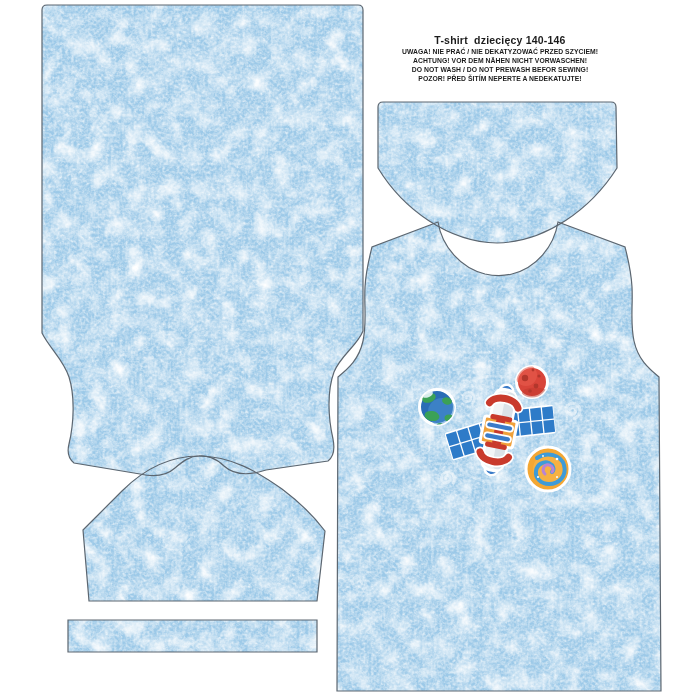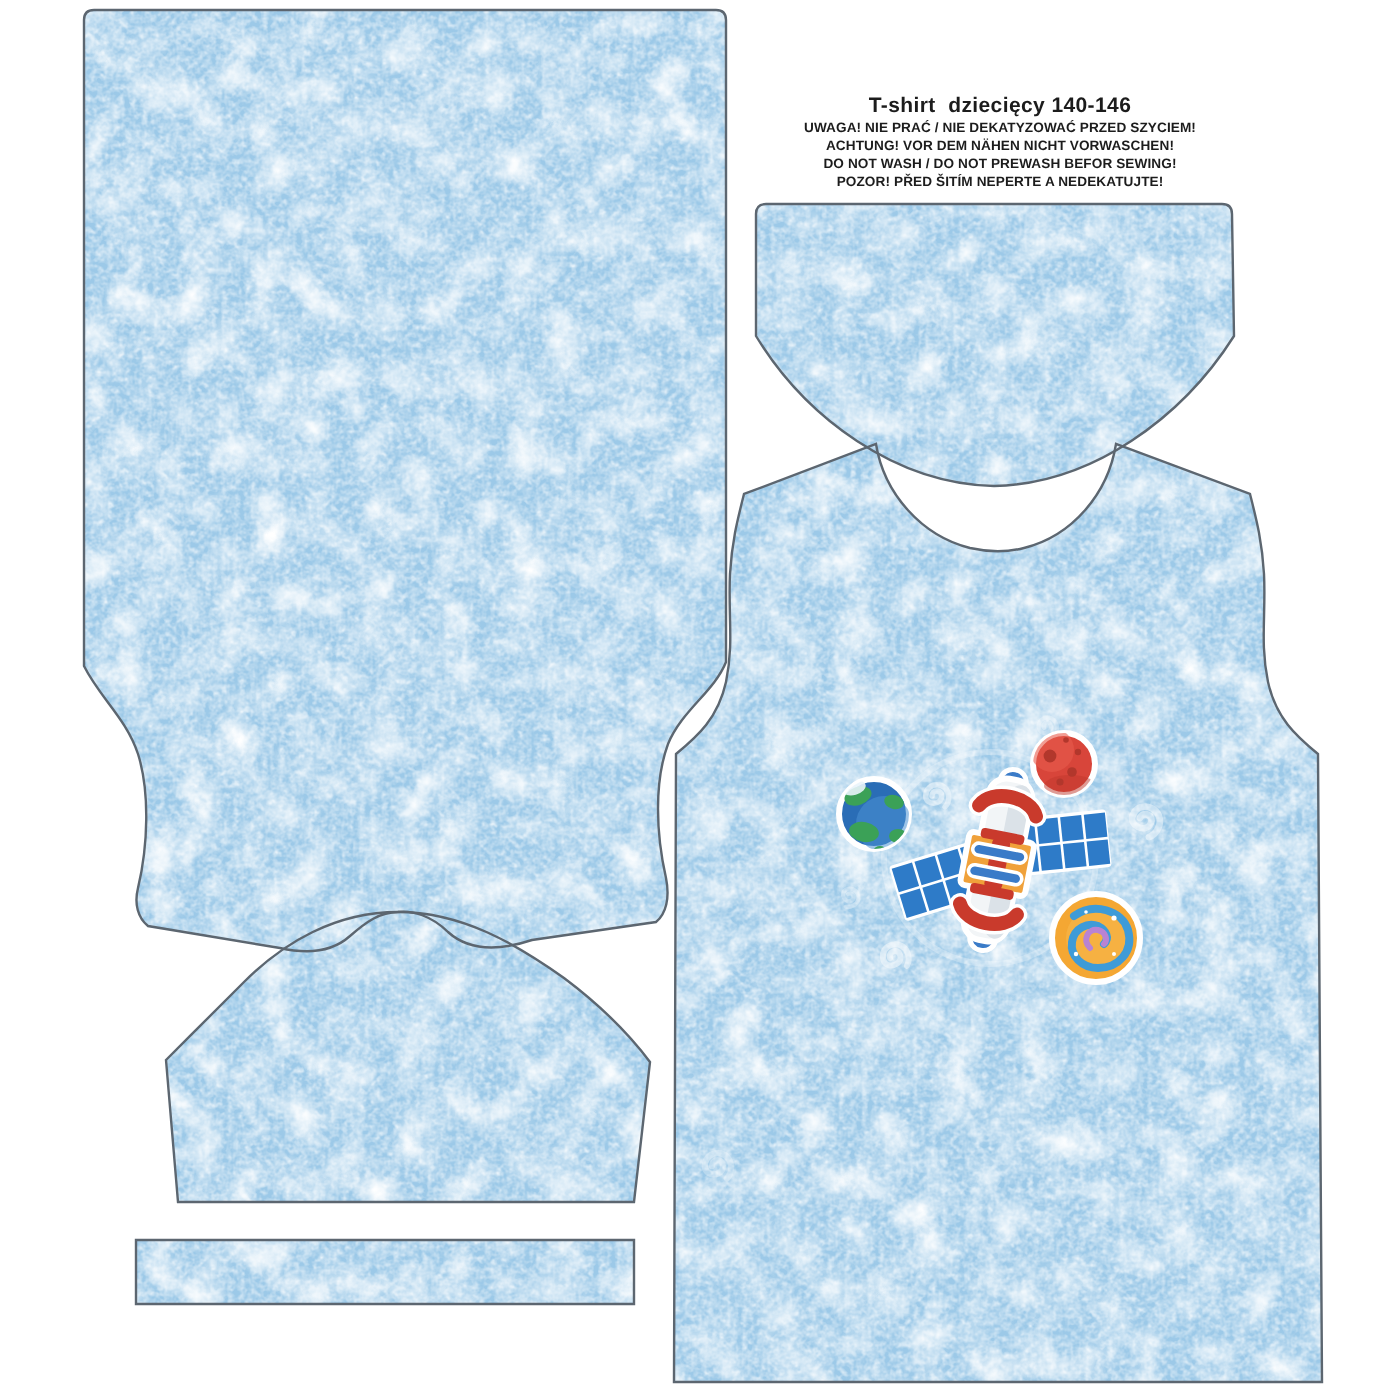--- a/index.html
+++ b/index.html
@@ -7,21 +7,21 @@
          font-family:"Liberation Sans",sans-serif;}
   #stage svg{position:absolute;left:0;top:0;}
   
   .outlines use{fill:none;stroke-width:1.2px;}
   
   .swirl-layer use{stroke:#fff;fill:none;stroke-width:2.6;stroke-linecap:round;opacity:.45;}
   .swirl-layer .ring{stroke:#fff;fill:none;stroke-width:3;opacity:.28;}
   .faint{opacity:.28 !important;}
   .halo{stroke:#fff;}
   
-  #headerText{position:absolute;left:330px;top:47px;width:340px;text-align:center;color:#1c1c1c;}
+  #headerText{position:absolute;left:330px;top:34px;width:340px;text-align:center;color:#1c1c1c;}
   #headerText .title{font-size:10.5px;font-weight:700;line-height:13px;letter-spacing:.2px;white-space:pre;}
   #headerText .warn{font-size:6.8px;font-weight:700;line-height:9px;letter-spacing:.05px;white-space:nowrap;}
 </style>
 </head>
 <body>
 
 <div id="stage">
 
 <svg width="700" height="700" viewBox="0 0 700 700">
   <defs>

